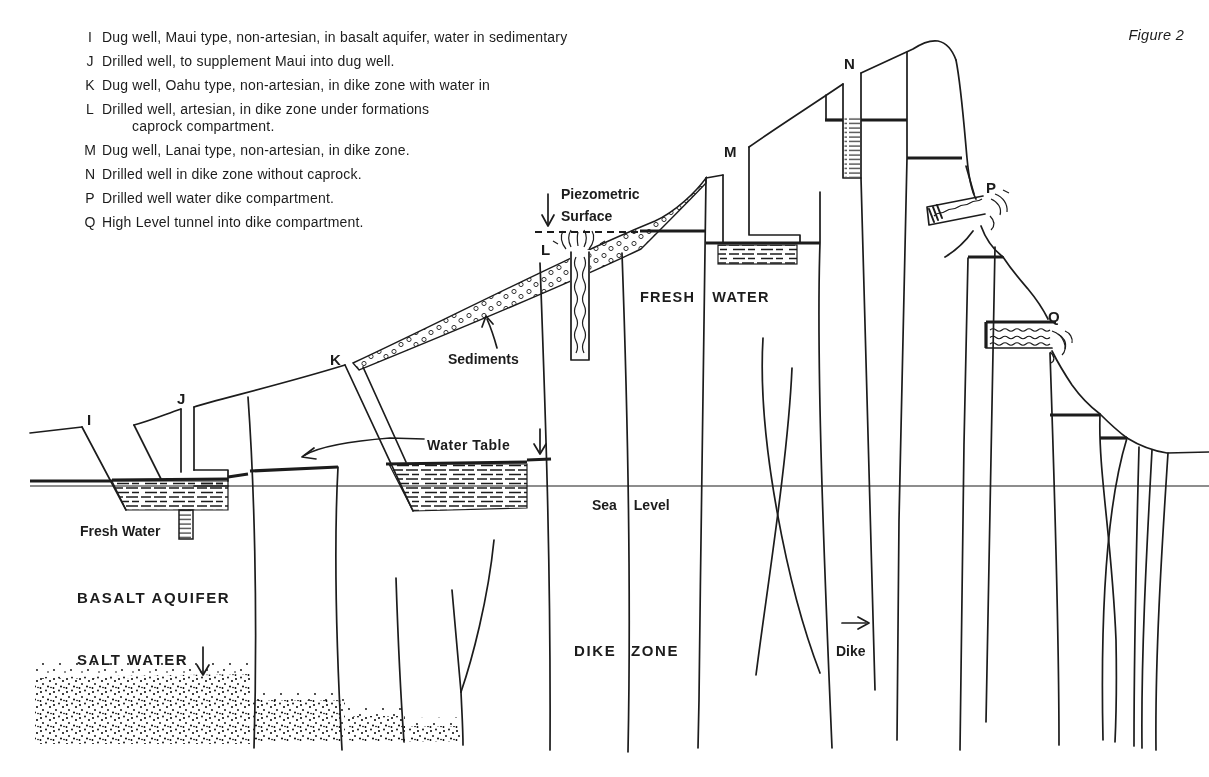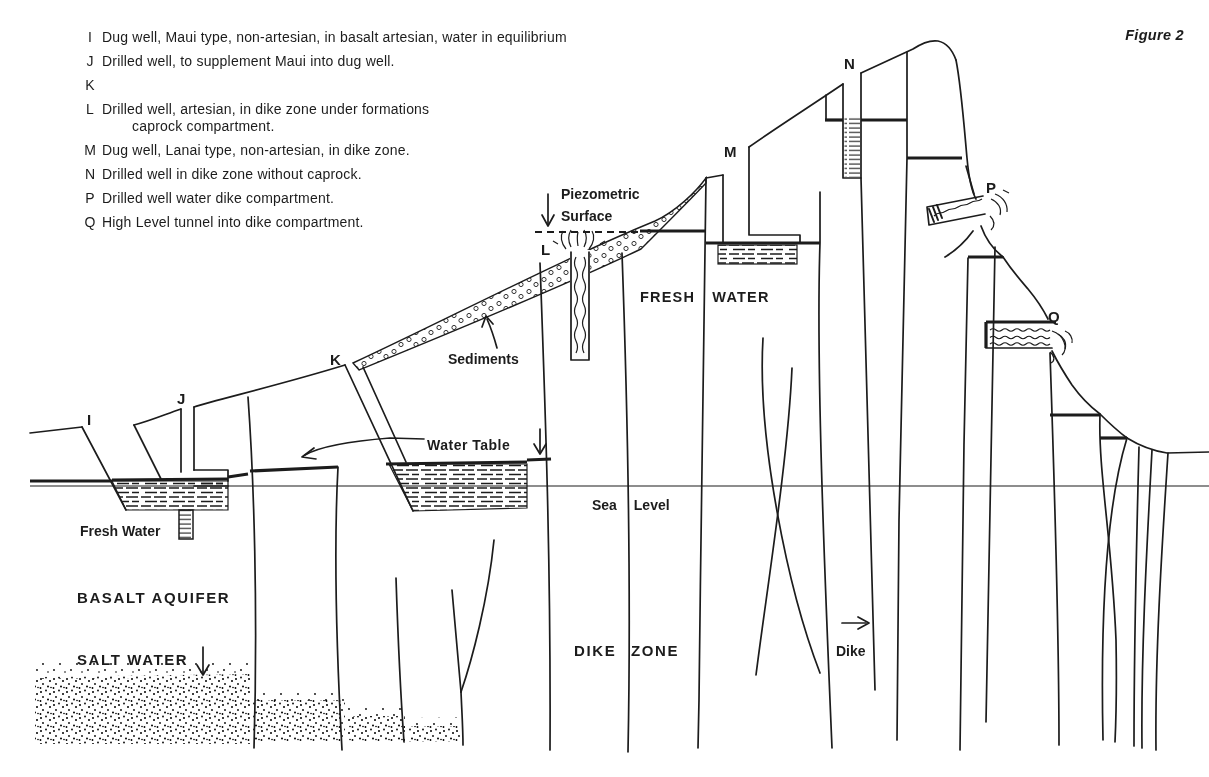--- a/index.html
+++ b/index.html
@@ -9,21 +9,21 @@
     background:var(--paper); overflow:hidden;
     font-family:"Liberation Sans", sans-serif; color:var(--ink);
   }
   #legend { position:absolute; left:78px; top:29px; width:650px;
     display:flex; flex-direction:column; gap:7px; }
   .legend-row { display:flex; align-items:flex-start; }
   .legend-key { flex:none; width:24px; text-align:center; font-size:14px; line-height:17px; }
   .legend-text { flex:1; font-size:14px; line-height:17px; letter-spacing:0.2px; }
   .legend-text .cont { padding-left:30px; }
   #figure-label { position:absolute; right:25px; top:27px;
-    font-size:14.5px; font-weight:bold; font-style:italic; letter-spacing:0.3px; }
+    font-size:14.5px; font-weight:normal; font-style:italic; letter-spacing:0.3px; }
   svg { position:absolute; left:0; top:0; }
   svg text { font-family:"Liberation Sans", sans-serif; fill:var(--ink); }
   .lbl  { font-weight:bold; font-size:14px; }
   .lbl-caps { font-weight:bold; font-size:15px; letter-spacing:1.6px; }
   .lbl-caps2 { font-weight:bold; font-size:14.5px; letter-spacing:1.2px; }
   .well-letter { font-weight:bold; font-size:15px; }
   .s  { stroke:var(--ink); stroke-width:1.7; fill:none; stroke-linecap:round; stroke-linejoin:round; }
   .s-thin { stroke:var(--ink); stroke-width:1.2; fill:none; }
   .s-heavy { stroke:var(--ink); stroke-width:3.2; fill:none; stroke-linecap:butt; }
   .s-med { stroke:var(--ink); stroke-width:2; fill:none; stroke-linecap:round; }
@@ -31,32 +31,33 @@
 </style>
 </head>
 <body>
 
 <div id="stage">
 
   <div id="legend">
       <div class="legend-row">
         <div class="legend-key">I</div>
         <div class="legend-text">
-          <div>Dug well, Maui type, non-artesian, in basalt artesian, water in equilibrium</div>
+          <div>Dug well, Maui type, non-artesian, in basalt aquifer, water in sedimentary</div>
         </div>
       </div>
       <div class="legend-row">
         <div class="legend-key">J</div>
         <div class="legend-text">
           <div>Drilled well, to supplement Maui into dug well.</div>
         </div>
       </div>
       <div class="legend-row">
         <div class="legend-key">K</div>
         <div class="legend-text">
+          <div>Dug well, Oahu type, non-artesian, in dike zone with water in</div>
         </div>
       </div>
       <div class="legend-row">
         <div class="legend-key">L</div>
         <div class="legend-text">
           <div>Drilled well, artesian, in dike zone under formations</div>
           <div class="cont">caprock compartment.</div>
         </div>
       </div>
       <div class="legend-row">

